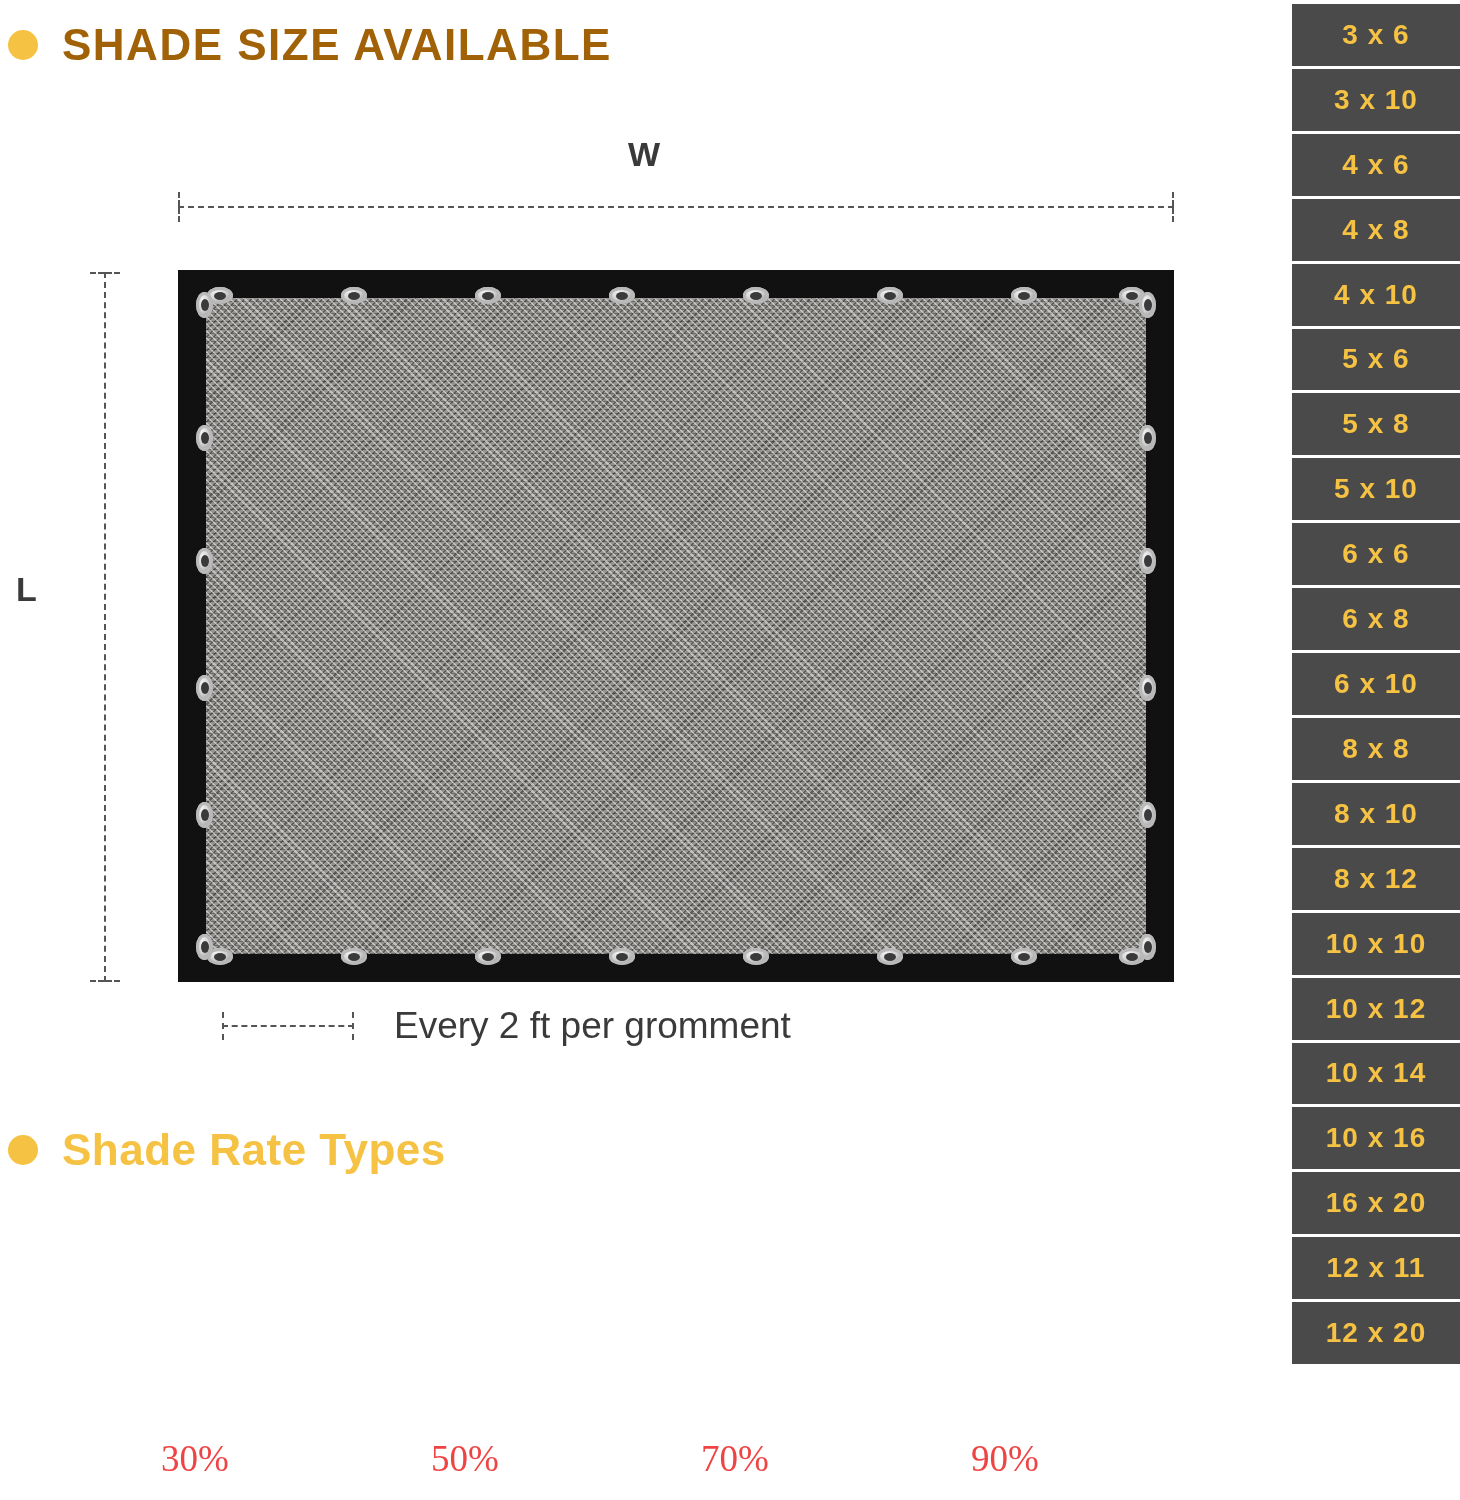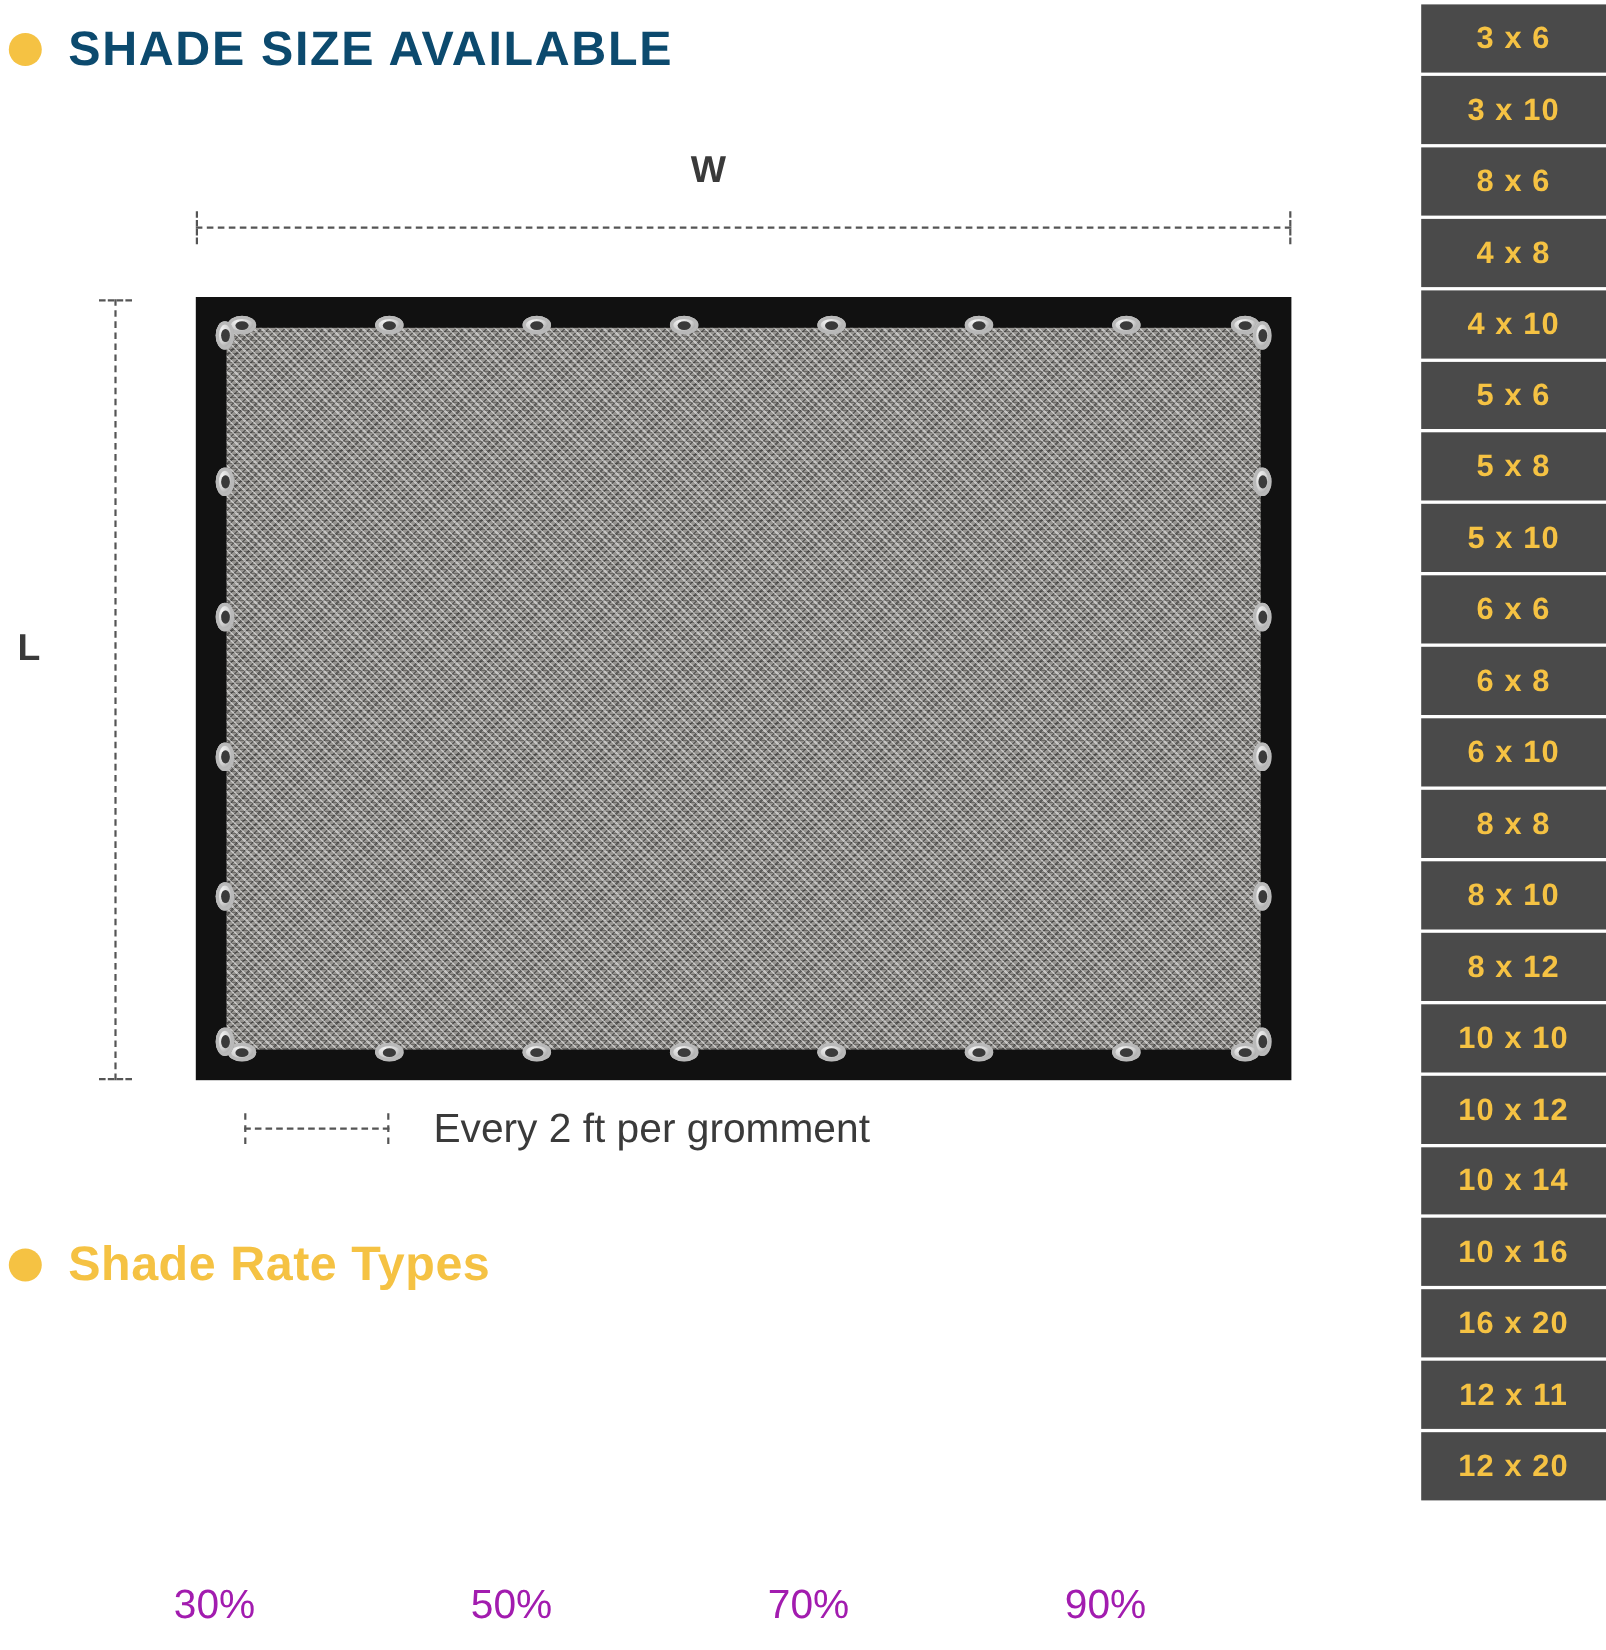--- a/index.html
+++ b/index.html
@@ -53,21 +53,21 @@
     background: #f5c243;
     flex: 0 0 auto;
   }
   #heading-size {
     left: 8px;
     top: 20px;
   }
   #heading-size .heading-text {
     font-size: 44px;
     font-weight: bold;
-    color: #0c4a6e;
+    color: #a16207;
     letter-spacing: 1.5px;
     font-family: "Liberation Sans", sans-serif;
     text-transform: uppercase;
   }
   #heading-rate {
     left: 8px;
     top: 1125px;
   }
   #heading-rate .heading-text {
     font-size: 44px;
@@ -276,22 +276,22 @@
   }
   .s90 {
     background-color: #0c0c0c;
     background-image:
       repeating-linear-gradient(-65deg, rgba(255,255,255,0.16) 0 1.5px, rgba(0,0,0,0) 1.5px 7px),
       repeating-linear-gradient(14deg, rgba(255,255,255,0.10) 0 1.5px, rgba(0,0,0,0) 1.5px 6px);
   }
   .rate-label {
     margin-top: 22px;
     font-size: 37px;
-    color: #a21caf;
-    font-family: Liberation Sans, sans-serif;
+    color: #ef4444;
+    font-family: Liberation Serif, serif;
   }
 </style>
 </head>
 <body>
 
 <div class="heading" id="heading-size">
   <span class="bullet"></span>
   <span class="heading-text">SHADE SIZE AVAILABLE</span>
 </div>
 
@@ -378,21 +378,21 @@
   </div>
   <div class="rate-item">
     <span class="swatch"><span class="swatch-inner s90"></span></span>
     <span class="rate-label">90%</span>
   </div>
 </div>
 
 <div id="size-list">
   <div class="size-chip">3 x 6</div>
   <div class="size-chip">3 x 10</div>
-  <div class="size-chip">8 x 6</div>
+  <div class="size-chip">4 x 6</div>
   <div class="size-chip">4 x 8</div>
   <div class="size-chip">4 x 10</div>
   <div class="size-chip">5 x 6</div>
   <div class="size-chip">5 x 8</div>
   <div class="size-chip">5 x 10</div>
   <div class="size-chip">6 x 6</div>
   <div class="size-chip">6 x 8</div>
   <div class="size-chip">6 x 10</div>
   <div class="size-chip">8 x 8</div>
   <div class="size-chip">8 x 10</div>

